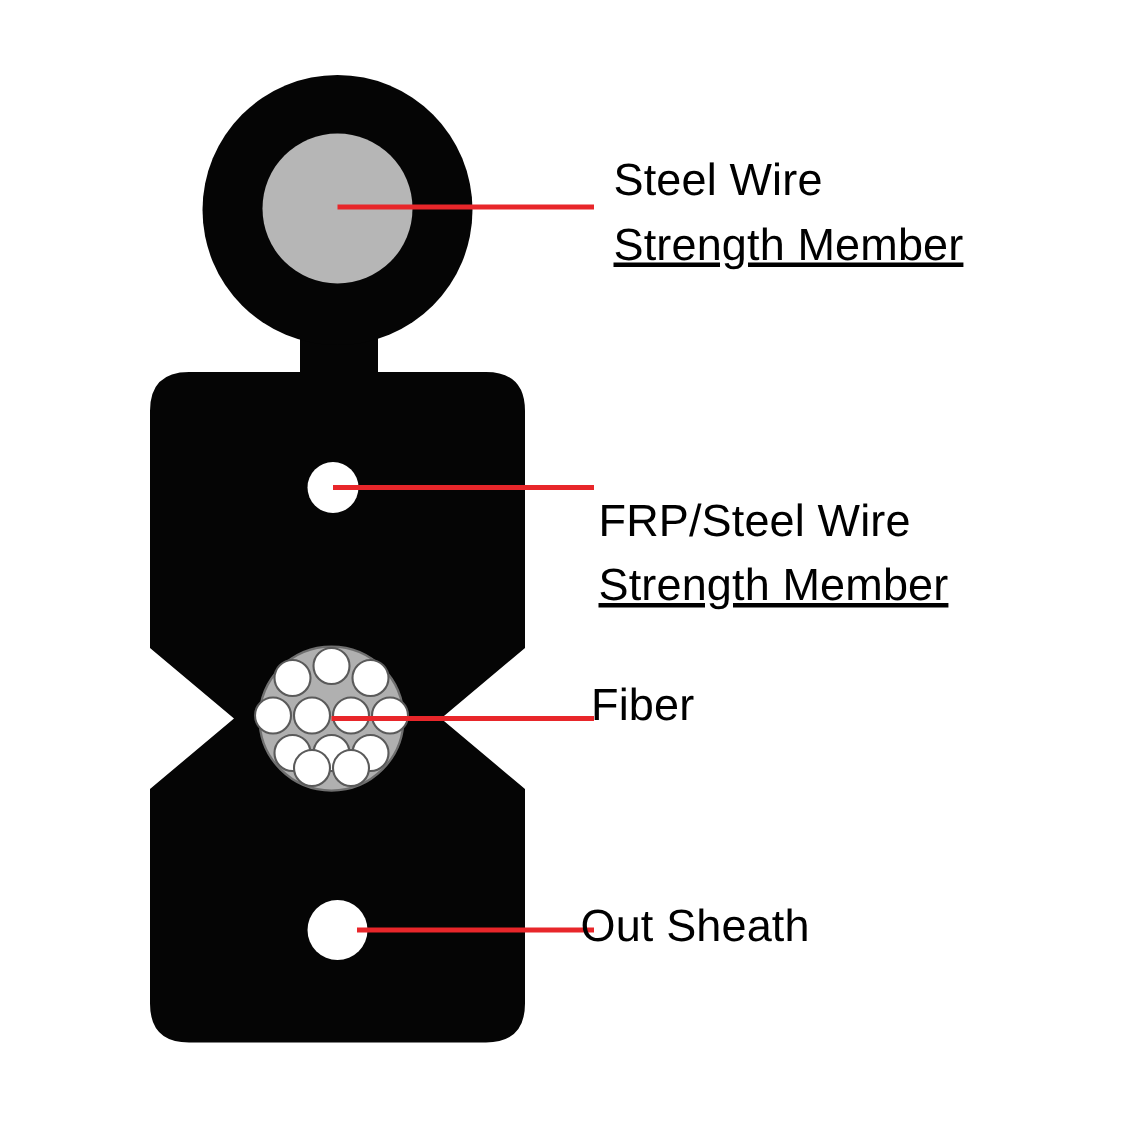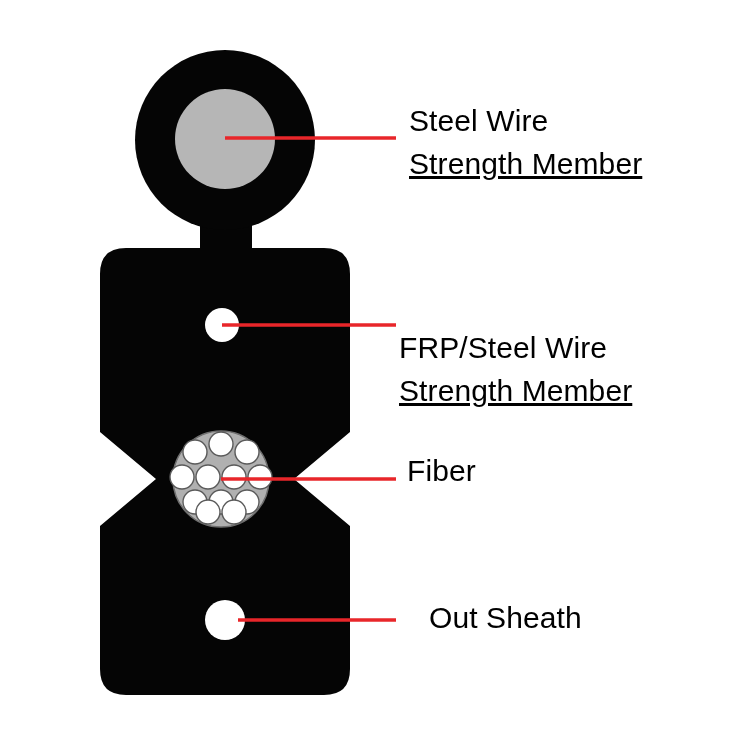--- a/index.html
+++ b/index.html
@@ -45,22 +45,22 @@
     font-weight: 400;
     white-space: nowrap;
     letter-spacing: 0.1px;
   }
   .callout .line2 {
     display: block;
     text-decoration: underline;
   }
   #callout-steel-wire   { left: 409px; top: 99px; }
   #callout-frp          { left: 399px; top: 286px; margin-top: 40px; }
-  #callout-fiber        { left: 407px; top: 449px; }
-  #callout-out-sheath   { left: 429px; top: 596px; }
+  #callout-fiber        { left: 394px; top: 449px; }
+  #callout-out-sheath   { left: 387px; top: 596px; }
 </style>
 </head>
 <body>
 
 <div id="diagram-root">
 
   <svg class="figure" viewBox="0 0 750 750" xmlns="http://www.w3.org/2000/svg">
 
     <rect x="0" y="0" width="750" height="750" fill="#ffffff"></rect>
 

